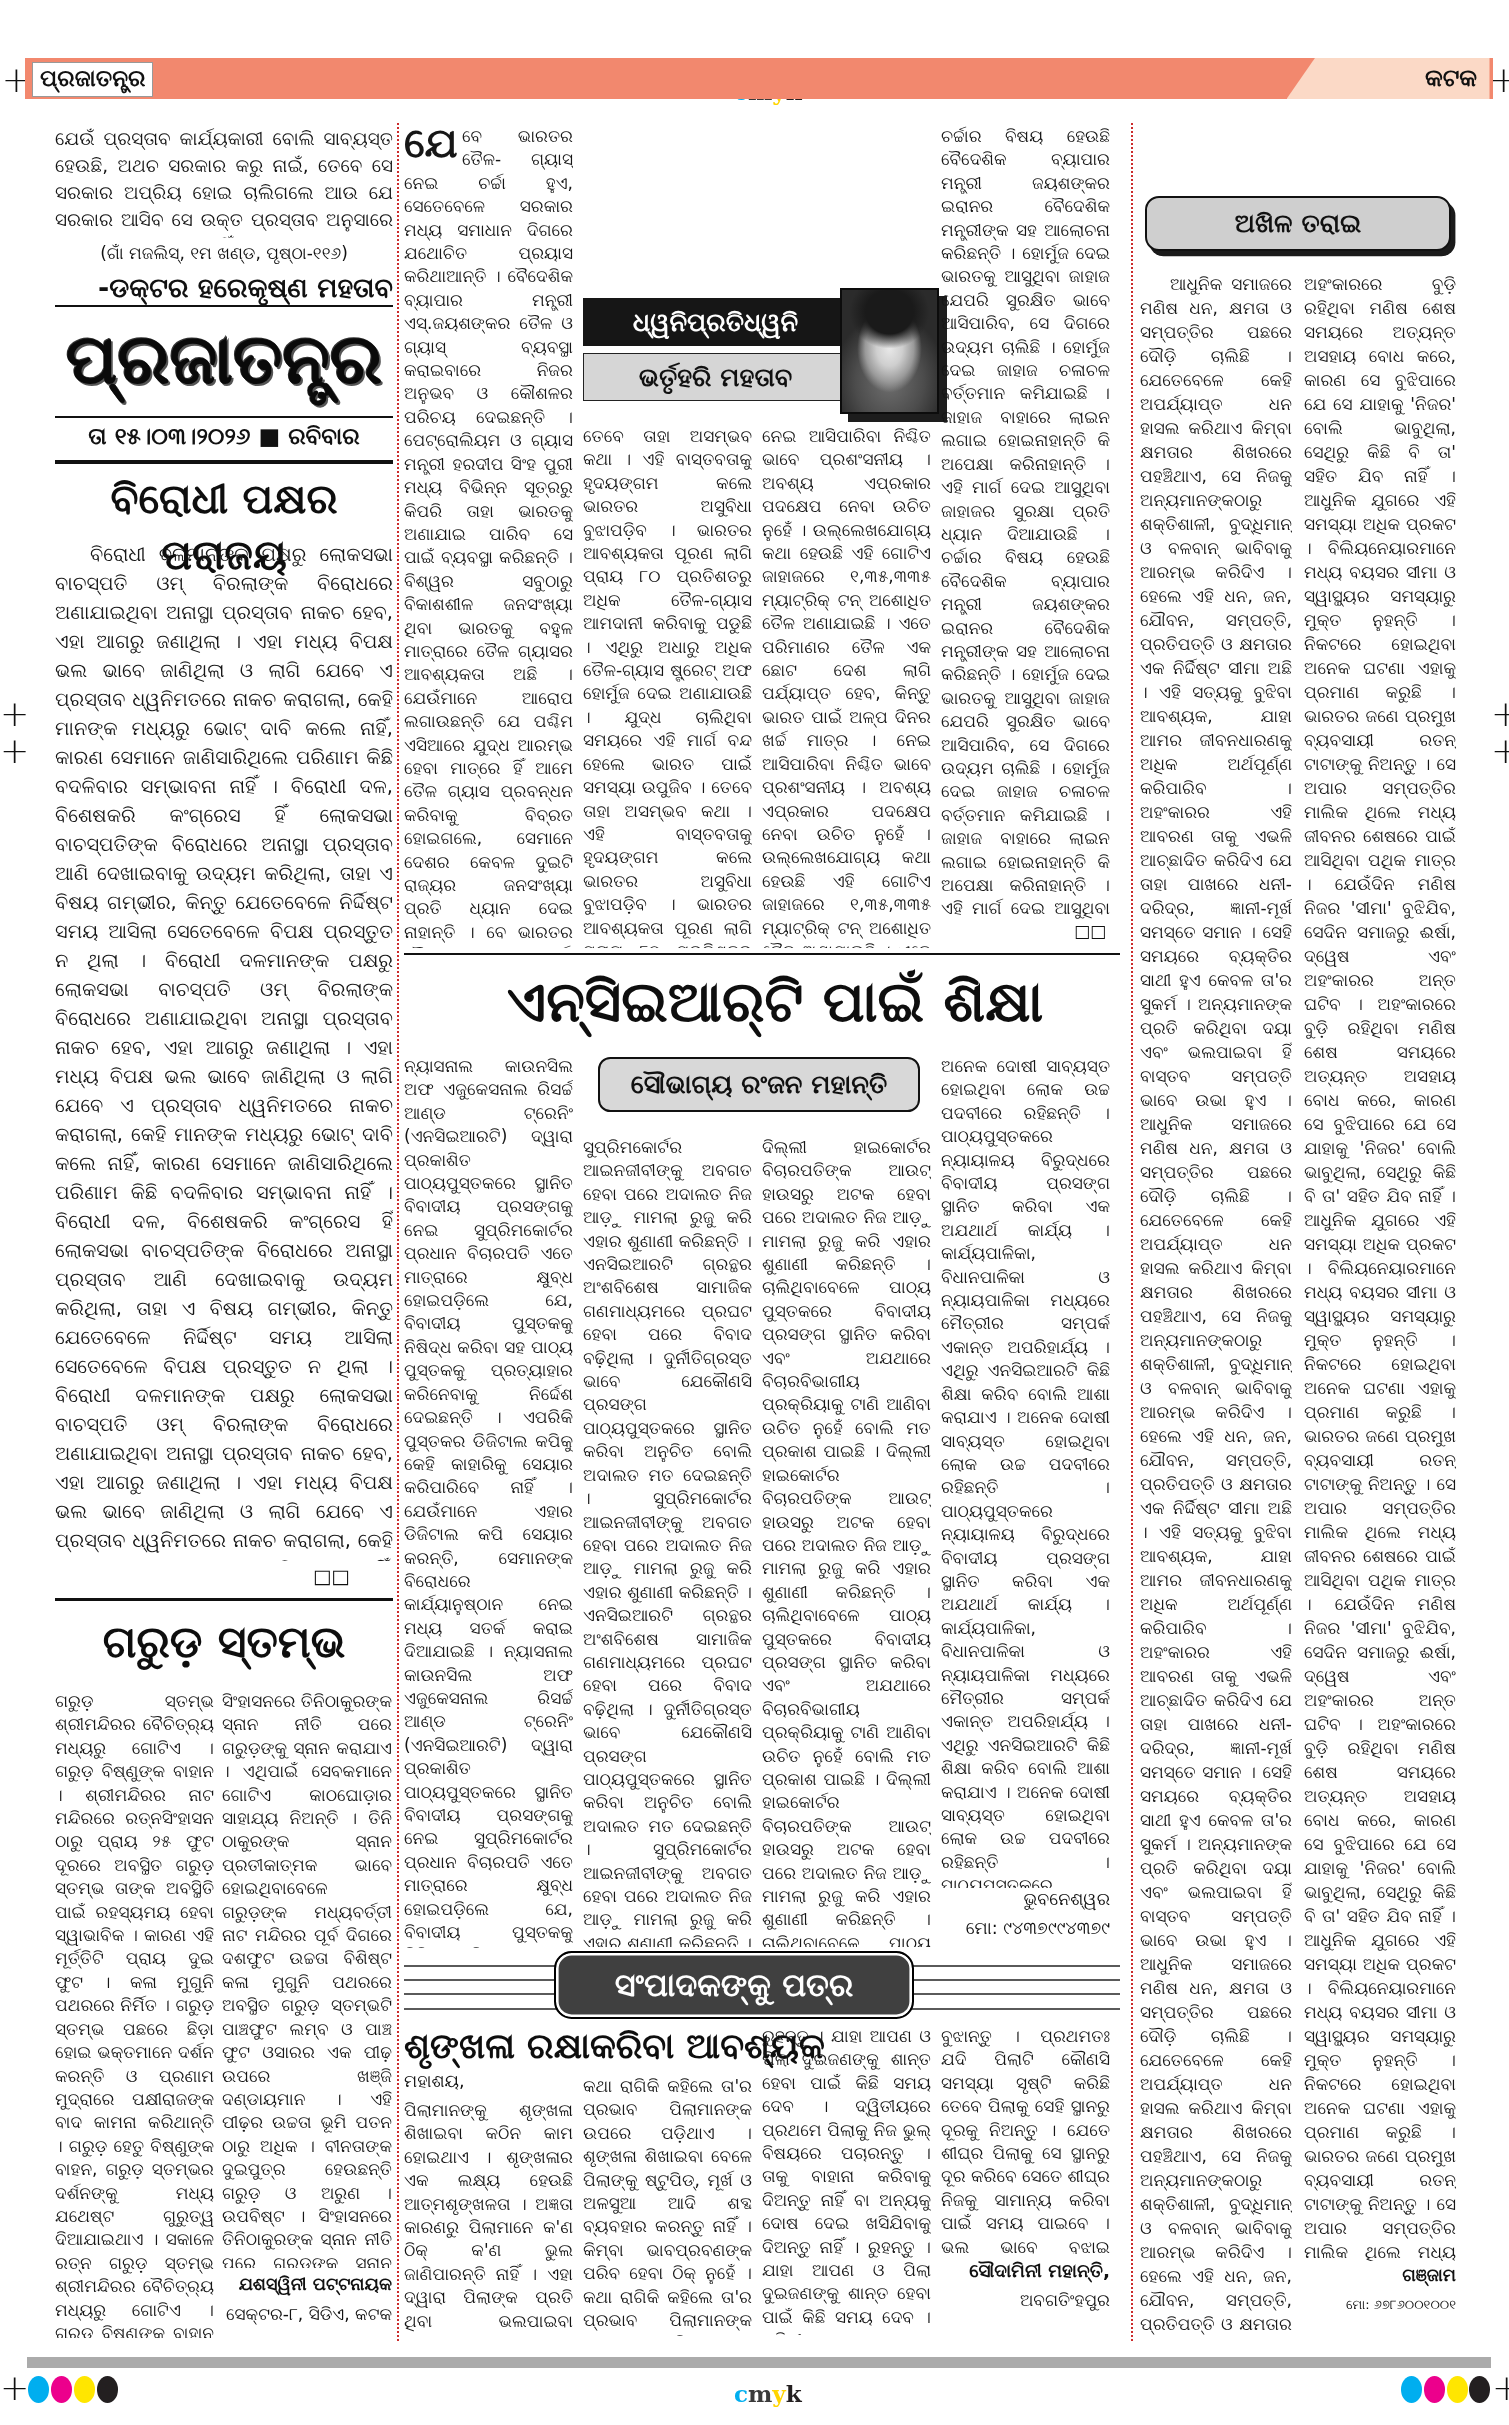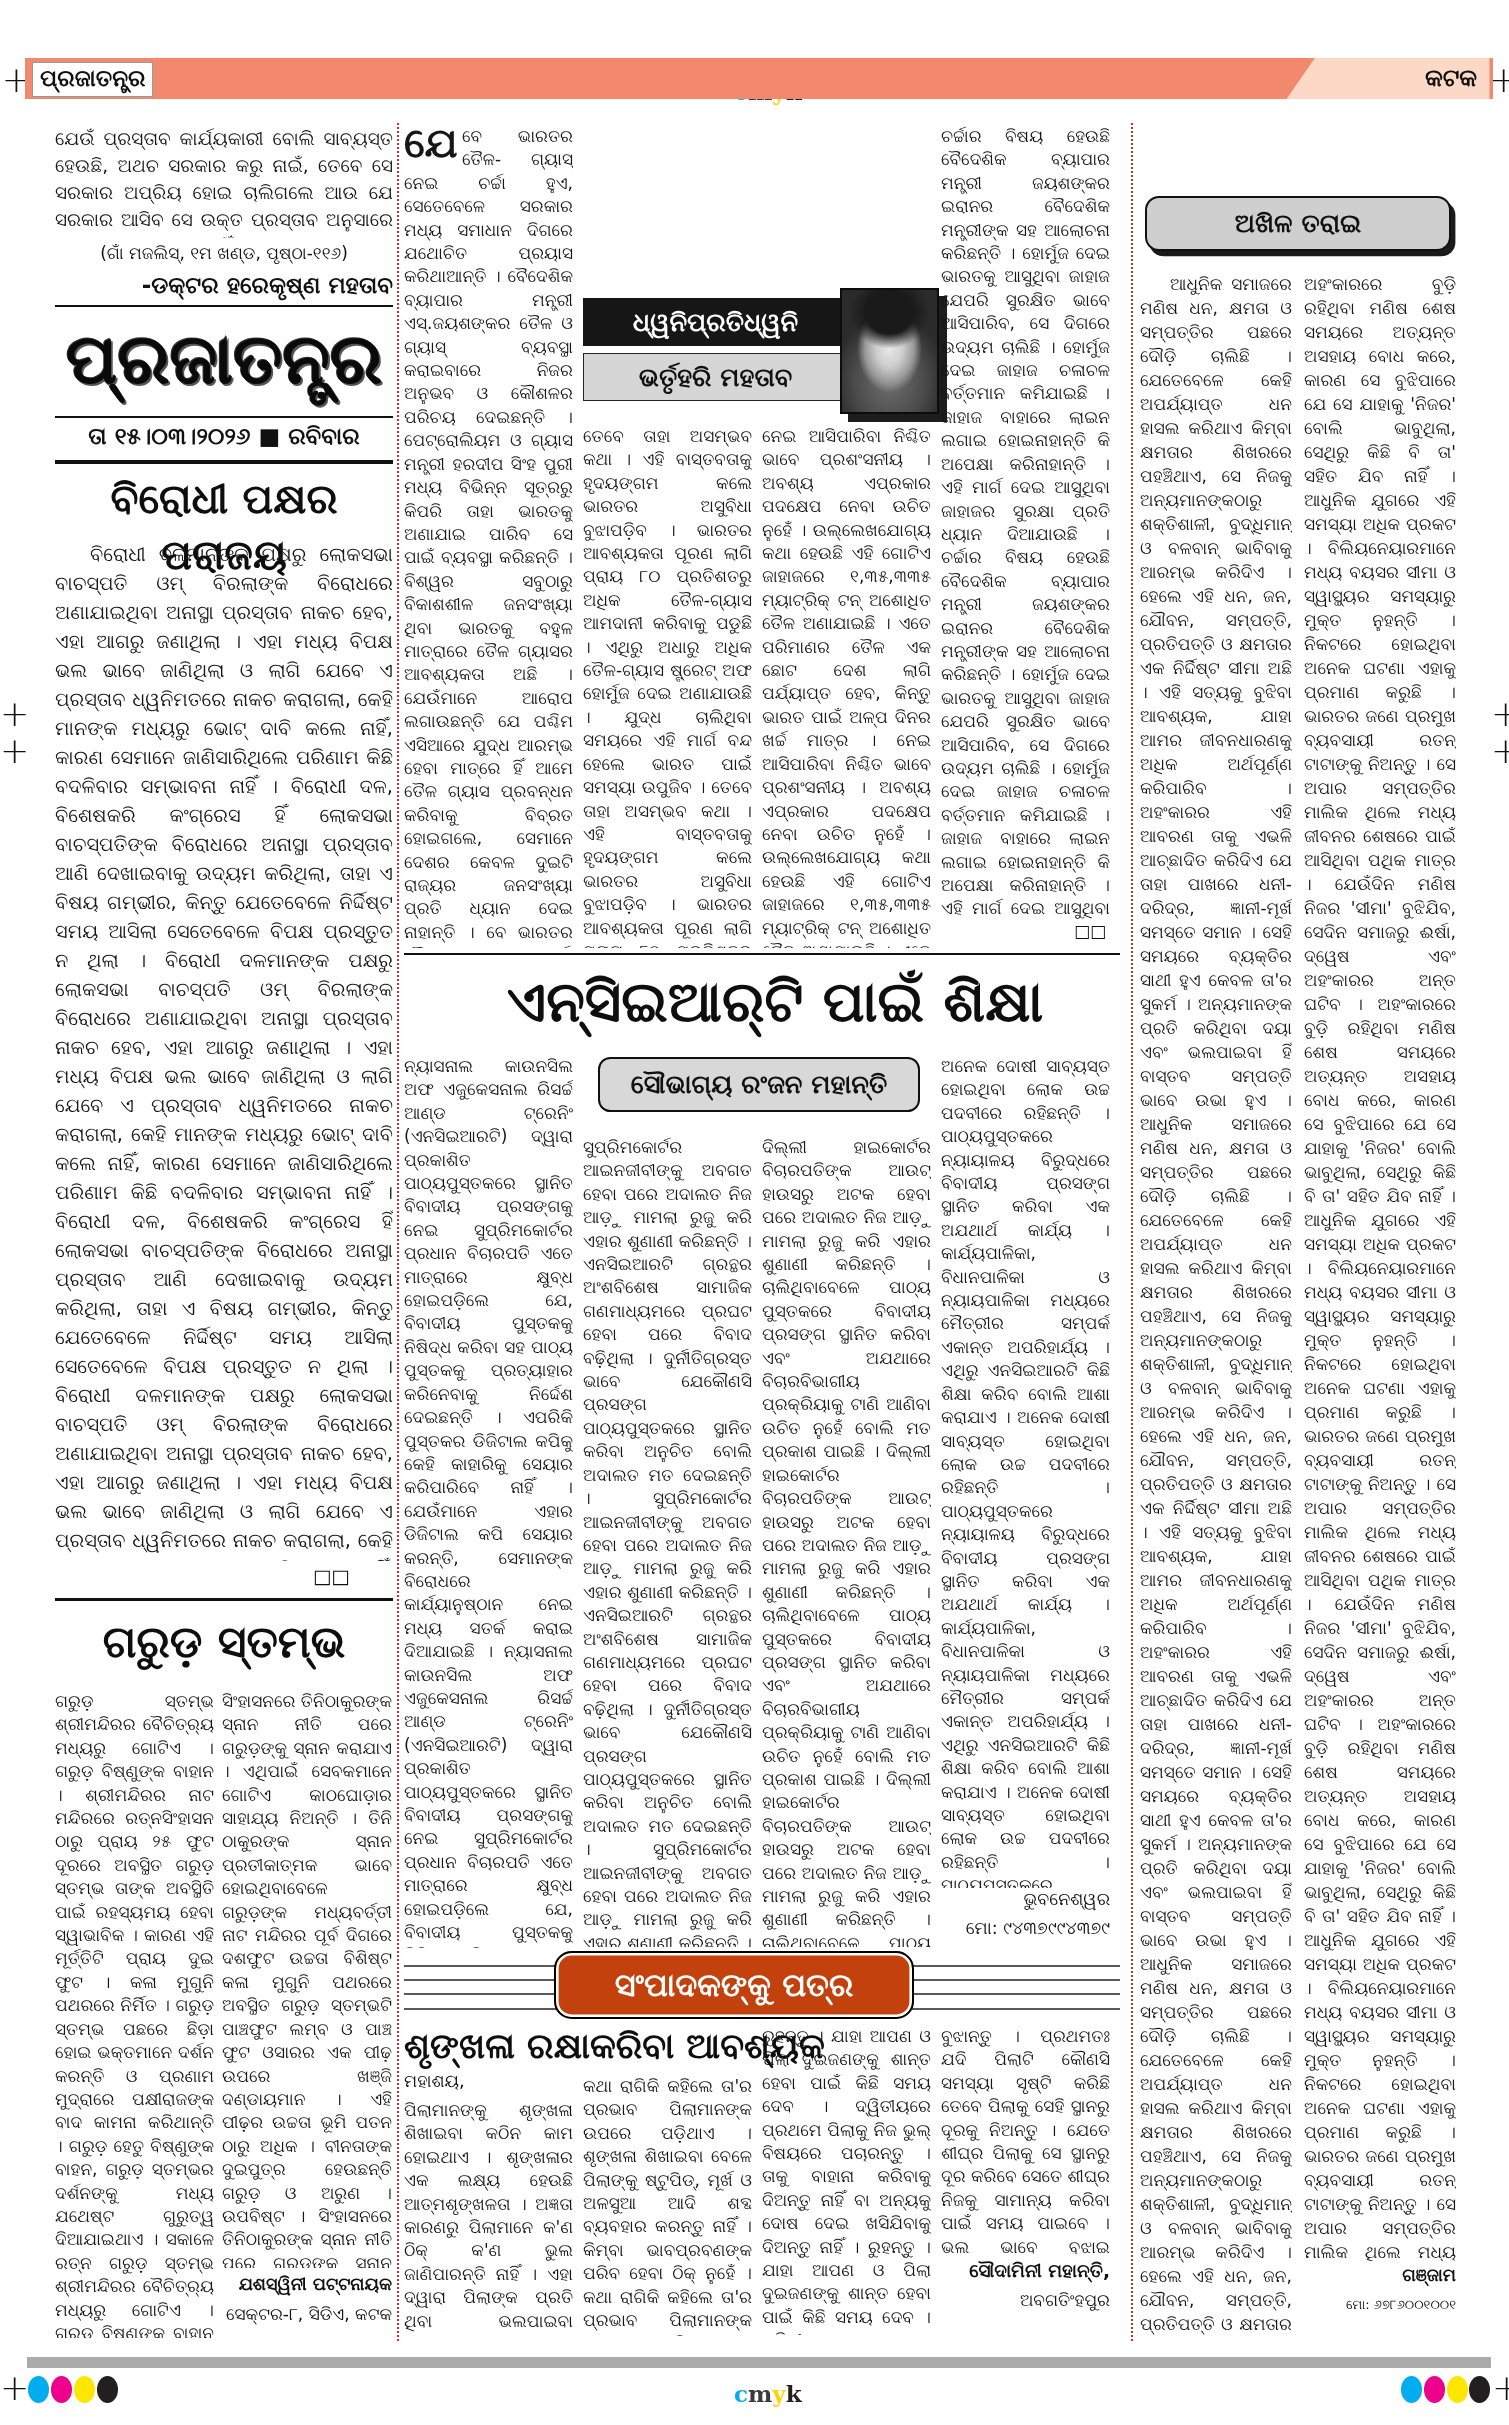--- a/index.html
+++ b/index.html
@@ -25,21 +25,21 @@
   .quote{font-size:18.5px;line-height:27px;}
   .edit-body{font-size:19.4px;line-height:29px;text-indent:35px;}
   .headline{position:absolute;font-weight:bold;color:#0e0e0e;text-align:center;}
   .dropcap{float:left;font-size:41px;line-height:37px;font-weight:bold;padding-right:4.4px;}
   .logo-big{position:absolute;font-weight:bold;text-align:center;color:#0a0a0a;
             text-shadow:1.8px 1.8px 0 #555, -0.9px -0.9px 0 #333;}
   .label-black{position:absolute;background:#161616;color:#fff;font-weight:bold;text-align:center;}
   .label-gray{position:absolute;background:#d6d6d6;color:#111;font-weight:bold;text-align:center;border:0.9px solid #222;}
   .roundbox{position:absolute;background:#d8d8d8;border:2.6px solid #111;border-radius:12.3px;
             font-weight:bold;text-align:center;color:#111;}
-  .letterbox{position:absolute;background:#c2410c;border:2.6px solid #000;border-radius:17.6px;
+  .letterbox{position:absolute;background:#404040;border:2.6px solid #000;border-radius:17.6px;
              box-shadow:inset 0 0 0 2.6px #fff;color:#fff;font-weight:bold;text-align:center;}
   .photo{position:absolute;border:2.6px solid #0c0c0c;box-shadow:8px 8px 0 #1d1d1d;
          background:
           radial-gradient(ellipse 42% 30% at 50% 18%, #1a1a1a 0%, #1a1a1a 60%, rgba(26,26,26,0) 100%),
           radial-gradient(ellipse 34% 36% at 50% 48%, #e8e8e8 0%, #cfcfcf 40%, #9a9a9a 75%, rgba(120,120,120,0) 100%),
           radial-gradient(ellipse 60% 55% at 50% 75%, #6f6f6f 0%, #4c4c4c 60%, #2b2b2b 100%),
           linear-gradient(#8b8b8b,#3f3f3f);}
   .sig{font-weight:bold;text-align:right;}
   .dot{position:absolute;width:21px;height:26.5px;border-radius:50%;}
   .thinline{position:absolute;height:1.8px;background:#5a5a5a;}
@@ -64,21 +64,21 @@
     <div class="bar-light"></div>
     <div class="bar-logo">ପ୍ରଜାତନ୍ତ୍ର</div>
     <div class="bar-city">କଟକ</div>
   </div>
 
   <div class="vdot" style="left:397px;top:123px;height:2218px;"></div>
   <div class="vdot" style="left:1131px;top:123px;height:2218px;"></div>
 
   <div class="col quote just" style="left:55px;top:125px;width:338px;height:113px;">ଯେଉଁ ପ୍ରସ୍ତାବ କାର୍ଯ୍ୟକାରୀ ବୋଲି ସାବ୍ୟସ୍ତ ହେଉଛି, ଅଥଚ ସରକାର କରୁ ନାଇଁ, ତେବେ ସେ ସରକାର ଅପ୍ରିୟ ହୋଇ ଚାଲିଗଲେ ଆଉ ଯେ ସରକାର ଆସିବ ସେ ଉକ୍ତ ପ୍ରସ୍ତାବ ଅନୁସାରେ କାମ କରିବ । ଏହାକୁ ହିଁ କୁହାଯାଏ ଗଠନମୂଳକ ମନୋବୃତ୍ତି ବା ସମାଲୋଚନା ।</div>
   <div class="abs" style="left:55px;top:243px;width:338px;text-align:center;font-size:17px;">(ଗାଁ ମଜଲିସ୍, ୧ମ ଖଣ୍ଡ, ପୃଷ୍ଠା-୧୧୬)</div>
-  <div class="abs" style="left:55px;top:272px;width:338px;text-align:right;font-size:23px;font-weight:bold;">-ଡକ୍ଟର ହରେକୃଷ୍ଣ ମହତାବ</div>
+  <div class="abs" style="left:55px;top:272px;width:338px;text-align:right;font-size:27px;font-weight:bold;">-ଡକ୍ଟର ହରେକୃଷ୍ଣ ମହତାବ</div>
 
   <div class="hrule" style="left:55px;top:305px;width:338px;height:1.8px;"></div>
   <div class="logo-big" style="left:55px;top:310px;width:338px;font-size:69px;line-height:99px;">ପ୍ରଜାତନ୍ତ୍ର</div>
   <div class="hrule" style="left:55px;top:416px;width:338px;height:1.8px;"></div>
   <div class="abs" style="left:55px;top:423px;width:338px;text-align:center;font-size:23px;font-weight:bold;">
     <span>ତା ୧୫।୦୩।୨୦୨୬</span>
     <span>■</span>
     <span>ରବିବାର</span>
   </div>
   <div class="hrule" style="left:55px;top:460px;width:338px;height:3.5px;"></div>

